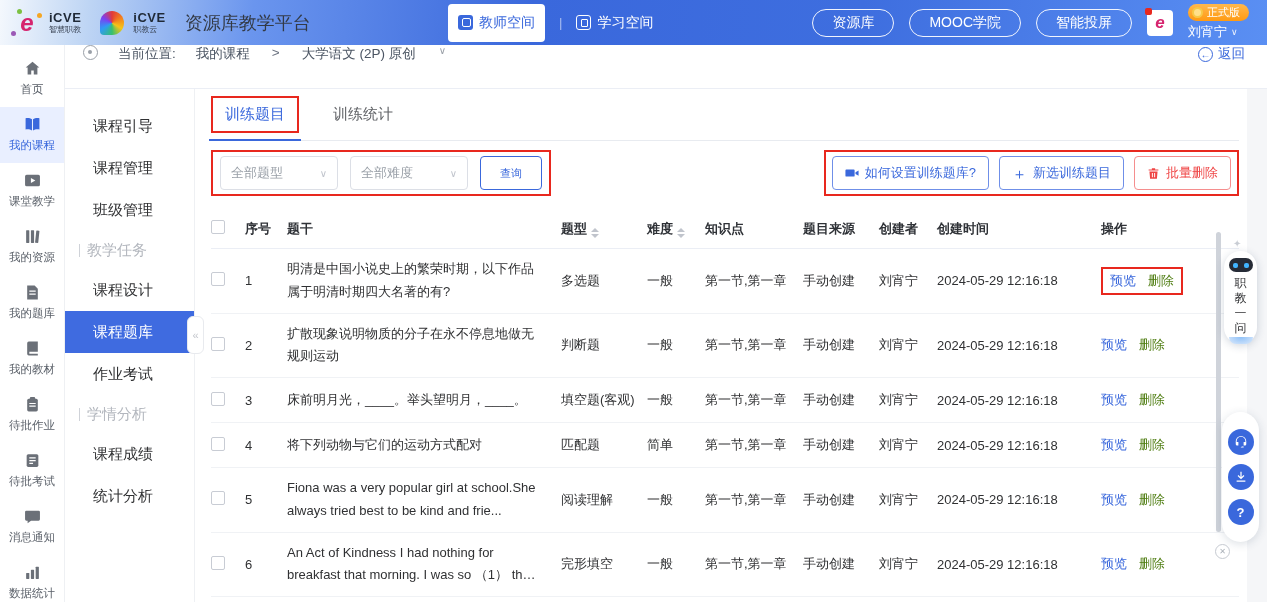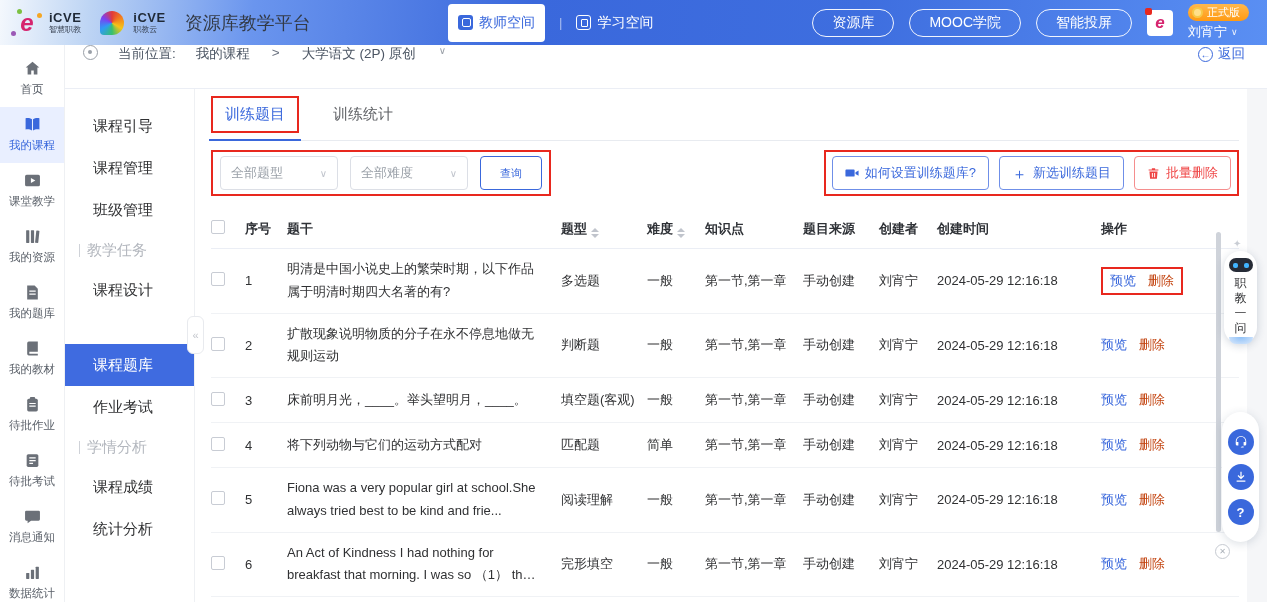--- a/index.html
+++ b/index.html
@@ -57,21 +57,21 @@
   .rail { position:absolute; left:0; top:45px; width:65px; bottom:0; background:#fff; border-right:1px solid #eef0f3;
     display:flex; flex-direction:column; align-items:stretch; padding-top:6px; z-index:6; }
   .rail-item { display:flex; flex-direction:column; align-items:center; gap:5px; padding:9px 0 10px; color:#5a6069; font-size:11.5px; }
   .rail-item svg { width:17px; height:17px; fill:#6b7078; }
   .rail-item.active { color:#3a68dc; background:#e9efff; }
   .rail-item.active svg { fill:#3a68dc; }
 
   
   .submenu { position:absolute; left:65px; top:89px; width:130px; bottom:0; background:#fff; border-right:1px solid #eef0f3; padding-top:16px; font-size:15px; z-index:5; }
   .menu-item { height:42px; line-height:42px; padding-left:28px; color:#303133; }
-  .menu-item.active { background:#3f6be0; color:#fff;margin-top:33px; }
+  .menu-item.active { background:#3f6be0; color:#fff; }
   .menu-group { height:38px; display:flex; align-items:center; gap:7px; padding-left:14px; color:#b3b7be; }
   .menu-group .bar { width:1px; height:13px; background:#cfd2d8; }
   .collapse-handle { position:absolute; left:187px; top:316px; width:17px; height:38px; background:#fff; border:1px solid #e8eaee;
     border-radius:6px; display:grid; place-items:center; color:#c3c6cc; font-size:11px; z-index:7; }
 
   
   .main { position:absolute; left:195px; top:89px; right:0; bottom:0; background:#fff; padding:0 28px 0 16px; z-index:1; }
   .tabs-row { display:flex; align-items:center; height:52px; border-bottom:1px solid #e8ebf0; }
   .tab { height:100%; display:flex; align-items:center; margin-right:34px; font-size:15px; color:#606266; position:relative; }
   .tab.active { color:#3a68dc; }
@@ -100,21 +100,21 @@
   .thead { display:flex; align-items:center; height:40px; border-bottom:1px solid #ebeef5; font-size:13px; color:#2f3237; font-weight:700; }
   .trow { display:flex; align-items:center; padding:9px 0; min-height:45px; border-bottom:1px solid #f0f2f5; font-size:13px; color:#303133; }
   .col-cb { width:34px; } .col-no { width:42px; } .col-stem { width:252px; margin-right:22px; }
   .col-type { width:86px; } .col-diff { width:58px; } .col-kp { width:98px; }
   .col-src { width:76px; } .col-creator { width:58px; } .col-time { width:164px; } .col-ops { width:118px; }
   .cb { width:14px; height:14px; border:1px solid #c8ccd4; border-radius:2px; display:inline-block; background:#fff; }
   .stem-txt { line-height:1.75; display:-webkit-box; -webkit-line-clamp:2; -webkit-box-orient:vertical; overflow:hidden; }
   .sort { display:inline-flex; flex-direction:column; gap:2px; margin-left:4px; vertical-align:1px; }
   .sort i { width:0; height:0; border-left:4px solid transparent; border-right:4px solid transparent; display:block; }
   .sort .up { border-bottom:4px solid #c0c4cc; } .sort .dn { border-top:4px solid #c0c4cc; }
-  .lnk-preview { color:#3a68dc; margin-right:12px; } .lnk-delete { color:#c2410c;margin-top:19px; }
+  .lnk-preview { color:#3a68dc; margin-right:12px; } .lnk-delete { color:#4d7c0f;margin-top:19px; }
   .ops-wrap { display:inline-block; padding:4px 0; }
   .red-box-ops { border:2px solid #e8281e; padding:3px 7px; }
 
   
   .gutter { position:absolute; left:1247px; top:89px; right:0; bottom:0; background:#f5f6f8; z-index:2; }
   .scroll-thumb { position:absolute; left:1216px; top:232px; width:5px; height:300px; background:#cfd3da; border-radius:3px; z-index:30; }
   .sparkle { position:absolute; left:1233px; top:238px; color:#c9cdd4; font-size:10px; z-index:31; }
   .ai-widget { position:absolute; left:1224px; top:251px; width:33px; height:93px; background:#fff; border-radius:17px;
     box-shadow:0 2px 8px rgba(31,56,88,.20); display:flex; flex-direction:column; align-items:center; padding-top:7px; z-index:32; }
   .robot-face { width:24px; height:15px; background:#262b36; border-radius:7px; position:relative; }

